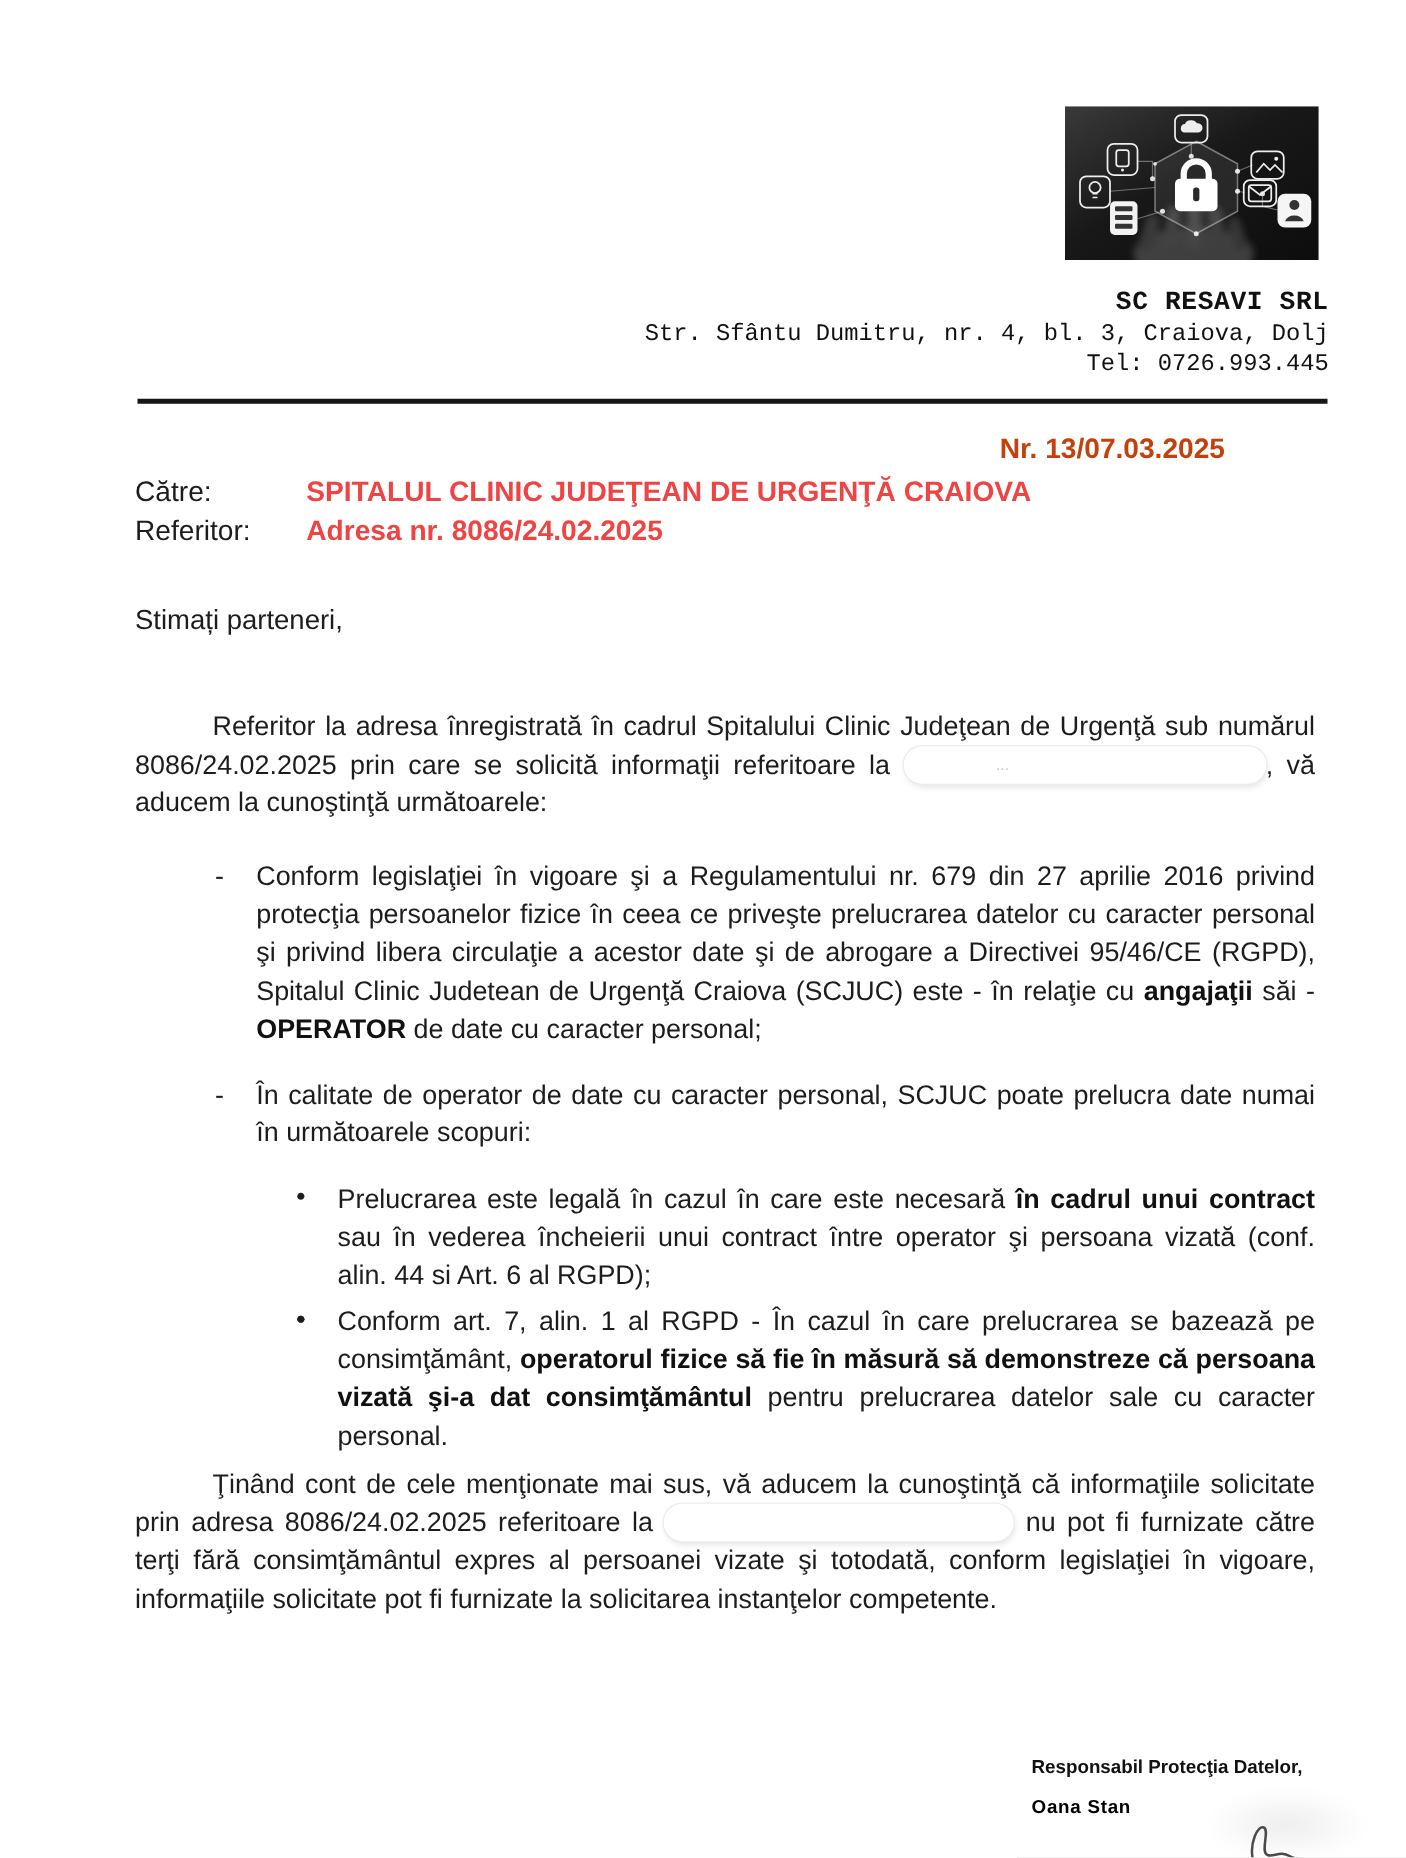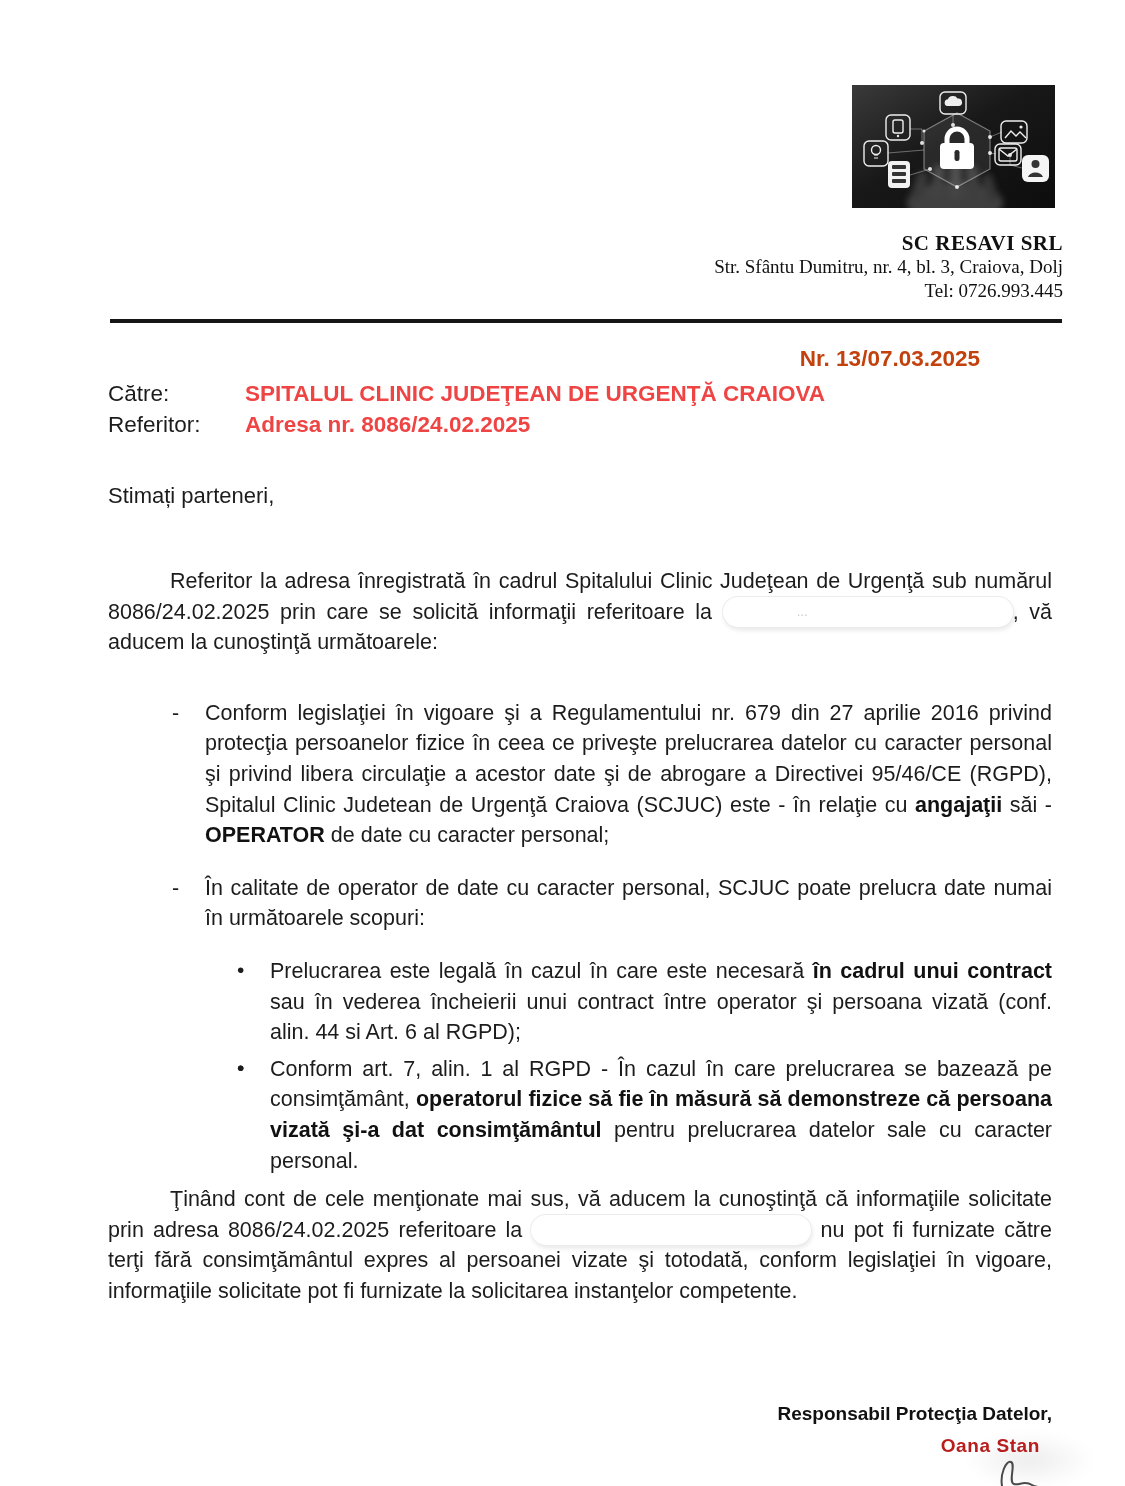--- a/index.html
+++ b/index.html
@@ -10,61 +10,61 @@
     background:#ffffff;
     font-family:"Liberation Sans",sans-serif;
     color:#1c1c1c;
     overflow:hidden;
   }
   
   .logo-wrap{position:absolute;top:85px;left:852px;width:203px;height:123px;}
   .contact{
     position:absolute;top:231px;right:62px;
     text-align:right;
-    font-family:Liberation Serif, serif;
+    font-family:Liberation Mono, monospace;
     font-size:19px;line-height:24px;color:#111;
     white-space:nowrap;
   }
   .contact .company{font-size:21px;font-weight:bold;letter-spacing:.5px;}
   .rule{position:absolute;top:319px;left:110px;width:952px;height:4px;background:#161616;}
   
   .doc-number{position:absolute;top:346px;right:145px;font-size:22.5px;font-weight:bold;color:#c2410c;}
   .addressee{position:absolute;top:378px;left:108px;font-size:22.5px;line-height:31px;}
   .addressee .row{display:flex;}
   .addressee .label{width:137px;flex:0 0 137px;}
   .addressee .value{font-weight:bold;color:#ef4444;}
   .salutation{position:absolute;top:483px;left:108px;font-size:22px;}
   
   .body{
     position:absolute;top:566px;left:108px;width:944px;
     font-size:21.5px;line-height:30.6px;
     text-align:justify;
   }
   .body p{margin:0;}
-  p.intro{text-indent:62px;margin-bottom:40px;}
+  p.intro{text-indent:62px;margin-bottom:28px;}
   ul.dash-list{list-style:none;margin:0;padding:0;}
   li.dash-item{position:relative;padding-left:97px;margin-bottom:22px;}
   .marker-dash{position:absolute;left:64px;top:0;}
   ul.bullet-list{list-style:none;margin:16px 0 0 0;padding:0;}
   li.bullet-item{position:relative;padding-left:162px;margin-bottom:6px;}
   .marker-bullet{position:absolute;left:129px;top:-1px;font-size:21px;}
   p.closing{text-indent:62px;margin-top:8px;}
   .b{font-weight:bold;color:#111;}
   .redact{
     display:inline-block;height:30px;border-radius:15px;
     background:#fff;
     box-shadow:0 0 0 1px #ececec, 1px 3px 5px rgba(0,0,0,.10);
     vertical-align:-8px;
     color:#c9c9c9;font-size:13px;line-height:30px;
     padding-left:12px;box-sizing:border-box;
     overflow:hidden;
   }
   
-  .sig{position:absolute;top:1398px;right:73px;text-align:right;font-size:19px;font-weight:bold;color:#111;line-height:32px;}
-  .sig-name{padding-right:12px;color:#b91c1c;filter:blur(.45px);letter-spacing:.6px;}
+  .sig{position:absolute;top:1398px;right:83px;text-align:left;font-size:15px;font-weight:bold;color:#111;line-height:32px;}
+  .sig-name{padding-right:12px;color:#000000;filter:blur(.45px);letter-spacing:.6px;}
   .sig-squiggle{position:absolute;left:988px;top:1456px;}
   .ghost{
     position:absolute;top:1432px;right:30px;width:130px;height:56px;
     background:radial-gradient(closest-side,rgba(0,0,0,.07),rgba(0,0,0,0));
     filter:blur(5px);
   }
 </style>
 </head>
 <body>
 

